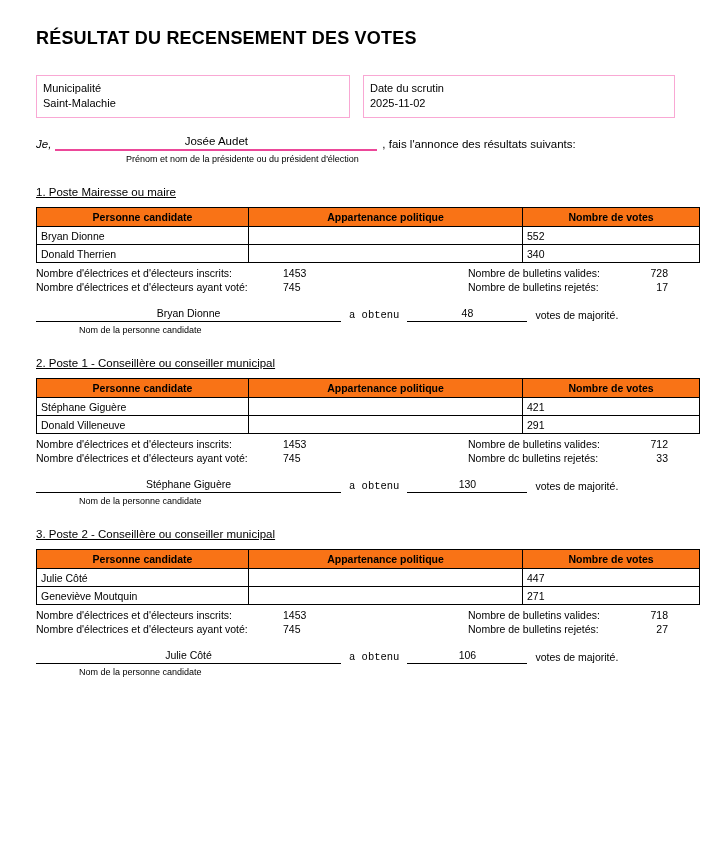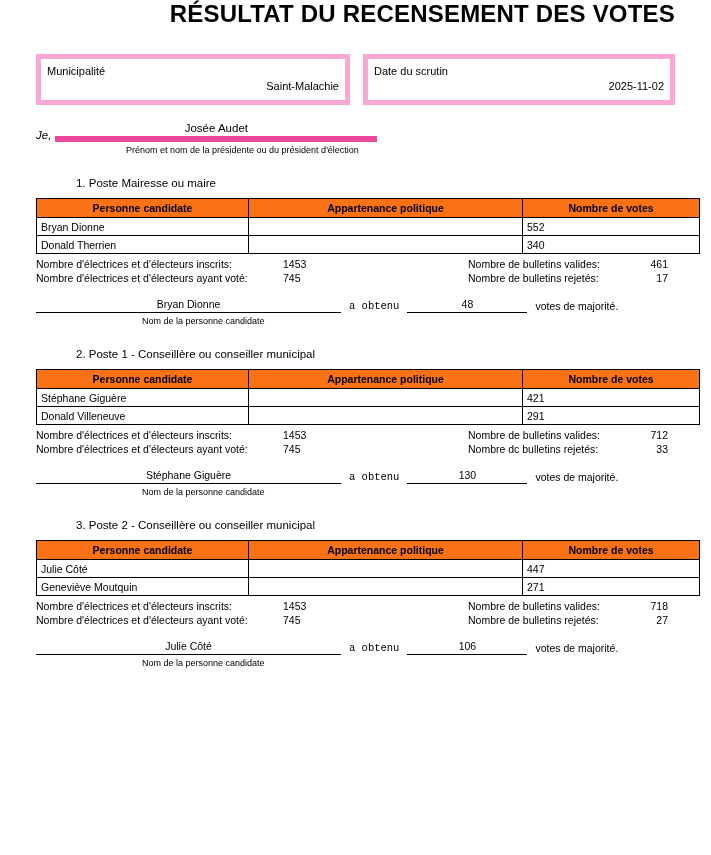--- a/index.html
+++ b/index.html
@@ -15,72 +15,73 @@
     font-size: 11px;
     position: relative;
     overflow: hidden;
   }
   .page {
     padding: 0 36px;
     box-sizing: border-box;
     width: 711px;
   }
   .doc-title {
-    text-align: right;
-    font-size: 24px;
+    text-align: left;
+    font-size: 18px;
     font-weight: bold;
     letter-spacing: 0.2px;
+    margin-top: 28px;
     margin-bottom: 26px;
   }
   
   .header-row {
     display: flex;
     gap: 13px;
     margin-top: 6px;
   }
   .hbox {
-    border: 5px solid #f9a8d4;
+    border: 1px solid #f9a8d4;
     box-sizing: border-box;
     padding: 5px 6px 6px 6px;
     line-height: 15px;
     font-size: 11px;
   }
   .hbox.left { width: 314px; }
   .hbox.right { width: 312px; }
   .hbox .lbl { display: block; }
-  .hbox .val { display: block; text-align: right; }
+  .hbox .val { display: block; }
 
   
   .decl {
     margin-top: 17px;
     display: flex;
     align-items: flex-end;
     font-size: 11.5px;
   }
   .decl .je { padding-right: 4px; padding-bottom: 1px; font-style: italic;}
   .decl .nameline {
     width: 322px;
-    border-bottom: 6px solid #ec4899;
+    border-bottom: 2px solid #ec4899;
     text-align: center;
     padding-bottom: 2px;
     font-size: 11.5px;
   }
   .decl .tail { padding-left: 5px; padding-bottom: 1px; }
   .decl-caption {
     margin-left: 90px;
     font-size: 9px;
     margin-top: 3px;
   }
 
   
   .section { margin-top: 22px; }
   .section-title {
     font-size: 11.5px;
+    text-decoration: underline;
     margin-bottom: 9px;
-    margin-left: 40px;
   }
   table.votes {
     border-collapse: collapse;
     width: 632px;
     table-layout: fixed;
   }
   table.votes th, table.votes td {
     border: 1px solid #000;
     font-size: 10.5px;
     height: 18px;
@@ -124,21 +125,21 @@
   }
   .majority .obtenu { padding: 0 8px 1px 8px; font-family: Liberation Mono, monospace; }
   .majority .numline {
     width: 120px;
     border-bottom: 1px solid #000;
     text-align: center;
     padding-bottom: 2px;
   }
   .majority .tail { padding-left: 8px; padding-bottom: 1px; }
   .majority-caption {
-    margin-left: 106px;
+    margin-left: 43px;
     font-size: 9px;
     margin-top: 3px;
   }
 </style>
 </head>
 <body>
 
 <div class="page">
 
   <div class="doc-title">RÉSULTAT DU RECENSEMENT DES VOTES</div>
@@ -150,20 +151,21 @@
     </div>
     <div class="hbox right">
       <span class="lbl">Date du scrutin</span>
       <span class="val">2025-11-02</span>
     </div>
   </div>
 
   <div class="decl">
     <span class="je">Je,</span>
     <span class="nameline">Josée Audet</span>
+    <span class="tail">, fais l'annonce des résultats suivants:</span>
   </div>
   <div class="decl-caption">Prénom et nom de la présidente ou du président d'élection</div>
 
   <div class="section">
     <div class="section-title">1. Poste Mairesse ou maire</div>
     <table class="votes">
       <tbody>
           <tr>
         <th class="col-cand">Personne candidate</th>
         <th class="col-party">Appartenance politique</th>
@@ -179,21 +181,21 @@
         <td></td>
         <td>340</td>
       </tr>
     </tbody>
       </table>
     <div class="stats">
       <div class="stats-row">
         <span class="stats-left">Nombre d'électrices et d'électeurs inscrits:</span>
         <span class="stats-leftnum">1453</span>
         <span class="stats-right">Nombre de bulletins valides:</span>
-        <span class="stats-rightnum">461</span>
+        <span class="stats-rightnum">728</span>
       </div>
       <div class="stats-row">
         <span class="stats-left">Nombre d'électrices et d'électeurs ayant voté:</span>
         <span class="stats-leftnum">745</span>
         <span class="stats-right">Nombre de bulletins rejetés:</span>
         <span class="stats-rightnum">17</span>
       </div>
     </div>
     <div class="majority">
       <span class="nameline">Bryan Dionne</span>

